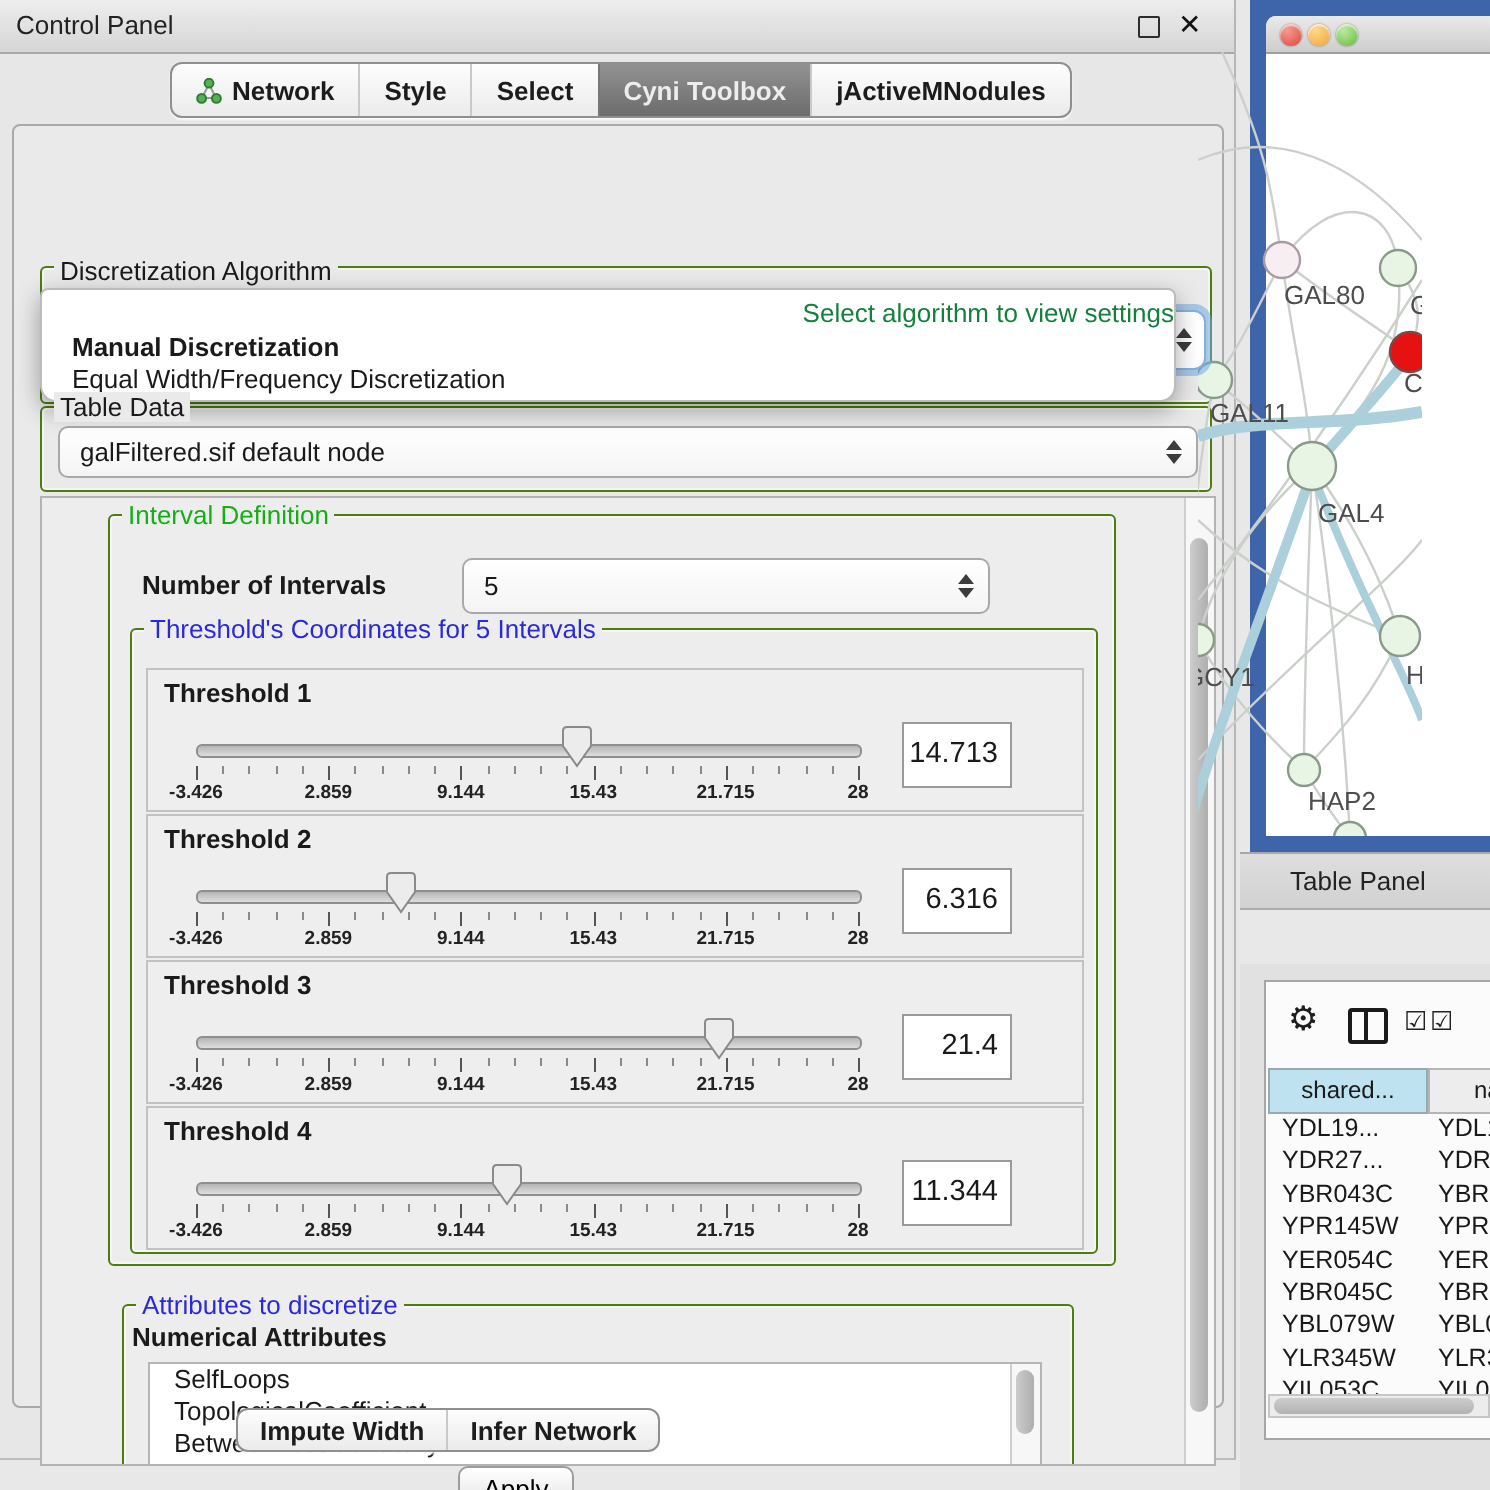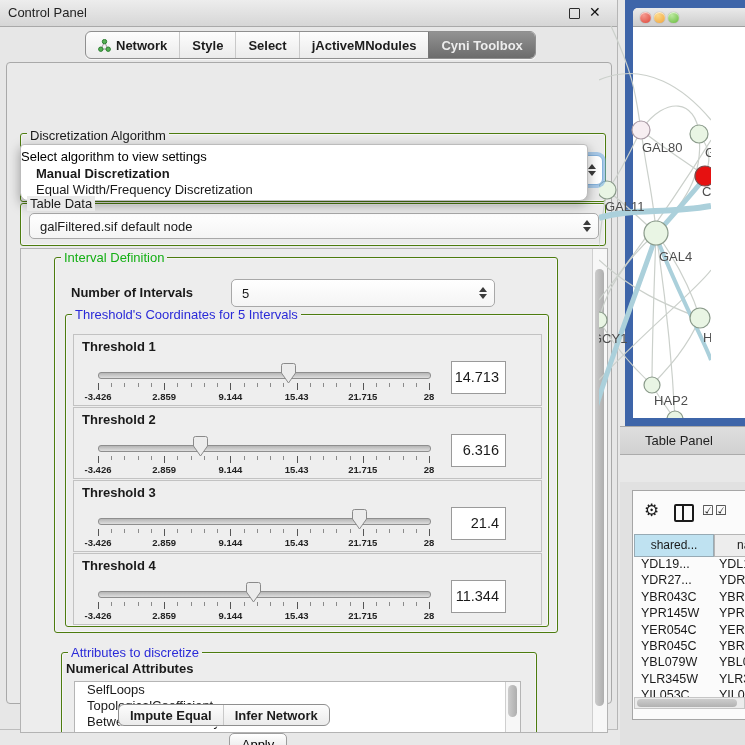--- a/index.html
+++ b/index.html
@@ -37,21 +37,21 @@
   .combo .txt{position:absolute;left:10px;top:50%;transform:translateY(-50%);white-space:nowrap;}
   .combo .arrows{position:absolute;right:7px;top:50%;transform:translateY(-50%);display:flex;flex-direction:column;gap:2px;}
   .tri-up{width:0;height:0;border-left:4px solid transparent;border-right:4px solid transparent;border-bottom:5px solid #3c3c3c;}
   .tri-dn{width:0;height:0;border-left:4px solid transparent;border-right:4px solid transparent;border-top:5px solid #3c3c3c;}
 
   
   #alg-group{left:13px;top:70px;width:584px;height:67px;}
   #alg-title{left:20px;top:65px;background:#eaeaea;padding:0 3px;}
   #alg-combo-tip{left:566px;top:92px;width:28px;height:28px;border:1px solid #85b2dc;border-radius:6px;background:#fff;box-shadow:0 0 0 3px rgba(110,170,225,.55);}
   #alg-popup{left:13px;top:81px;width:566px;height:55px;background:#fff;border:1px solid #bcbcbc;border-radius:4px 4px 8px 8px;box-shadow:0 4px 12px rgba(0,0,0,.35);z-index:5;}
-  #alg-popup .ph{position:absolute;left:0;top:4px;width:100%;text-align:left;color:#000000;}
+  #alg-popup .ph{position:absolute;left:0;top:4px;width:100%;text-align:right;color:#15803d;}
   #alg-popup .op1{position:absolute;left:15px;top:21px;font-weight:bold;}
   #alg-popup .op2{position:absolute;left:15px;top:37px;}
 
   
   #td-group{left:13px;top:140px;width:584px;height:41px;}
   #td-title{left:20px;top:133px;background:#eaeaea;padding:0 3px;z-index:6;}
   #td-combo{left:22px;top:150px;width:568px;height:24px;}
 
   
   #scrollpane{left:13px;top:185px;width:586px;height:483px;background:#ededed;border:1px solid #b3b3b3;overflow:hidden;}
@@ -136,25 +136,25 @@
             <circle cx="10.2" cy="10.2" r="2.2" fill="#54b154" stroke="#2e7d32"></circle>
           </svg>
           <span>Network</span>
         </div>
         <div class="tab">
           <span>Style</span>
         </div>
         <div class="tab">
           <span>Select</span>
         </div>
+        <div class="tab sel">
+          <span>Cyni Toolbox</span>
+        </div>
         <div class="tab">
           <span>jActiveMNodules</span>
-        </div>
-        <div class="tab sel">
-          <span>Cyni Toolbox</span>
         </div>
       </div>
 
     <div id="content" class="abs">
 
       <div id="alg-group" class="group abs"></div>
       <span id="alg-title" class="abs" style="z-index:1;">Discretization Algorithm</span>
       <div id="alg-combo-tip" class="abs" style="z-index:2;">
         <span class="arrows" style="position:absolute;right:6px;top:50%;transform:translateY(-50%);display:flex;flex-direction:column;gap:2px;">
           <span class="tri-up"></span>
@@ -395,21 +395,21 @@
         <div class="vsb abs" style="left:571px;top:0;width:14px;height:483px;">
           <div class="vsb-thumb" style="top:20px;height:437px;"></div>
         </div>
       </div>
 
       <button id="apply-btn" class="abs" style="font:13px 'Liberation Sans',sans-serif;">Apply</button>
     </div>
 
     <div id="bottom-tabs" class="seg abs">
         <div class="tab">
-          <span>Impute Equal</span>
+          <span>Impute Width</span>
         </div>
         <div class="tab">
           <span>Infer Network</span>
         </div>
       </div>
   </div>
 
   <div id="blue-frame" class="abs">
     <div id="net-window" class="abs" style="left:8px;top:8px;">
       <div id="net-titlebar" class="abs">

